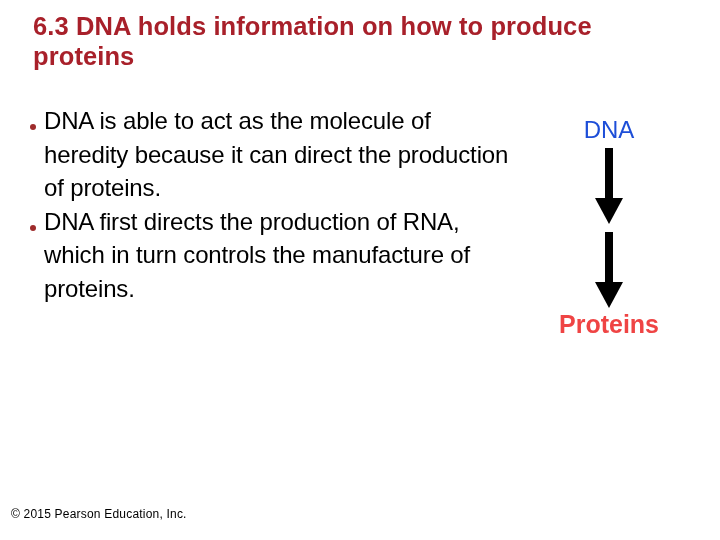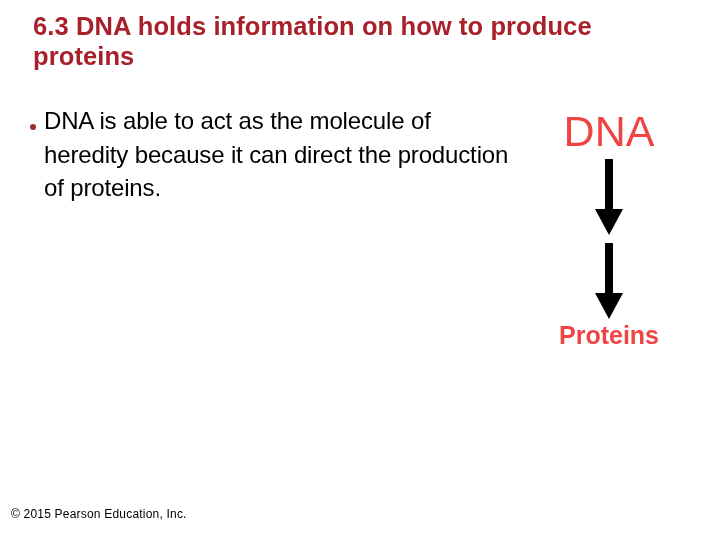--- a/index.html
+++ b/index.html
@@ -80,24 +80,24 @@
     top: 104px;
     width: 222px;
     text-align: center;
   }
 
   .flow-label {
     text-align: center;
     line-height: 1;
   }
   .flow-label.dna {
-    color: #ef4444;
-    font-size: 43px;
+    color: #1d4ed8;
+    font-size: 24px;
     font-weight: normal;
-    margin-top: 6px;
+    margin-top: 14px;
   }
   .flow-label.rna {
     color: #CC0088;
     font-size: 33px;
     font-weight: normal;
   }
   .flow-label.proteins {
     color: #ef4444;
     font-size: 25px;
     font-weight: bold;
@@ -132,20 +132,24 @@
 
   <div id="title">6.3 DNA holds information on how to produce proteins</div>
 
   <div id="body-column">
 
     <div class="bullet-row">
       <span class="bullet-marker"><span class="dot"></span></span>
       <span class="bullet-text">DNA is able to act as the molecule of heredity because it can direct the production of proteins.</span>
     </div>
 
+    <div class="bullet-row">
+      <span class="bullet-marker"><span class="dot"></span></span>
+      <span class="bullet-text">DNA first directs the production of RNA, which in turn controls the manufacture of proteins.</span>
+    </div>
 
 
   </div>
 
   <div id="flow">
 
     <div class="flow-label dna">DNA</div>
 
     <div class="arrow-wrap a1">
       <svg class="arrow-svg" width="34" height="78" viewBox="0 0 34 78" xmlns="http://www.w3.org/2000/svg">

